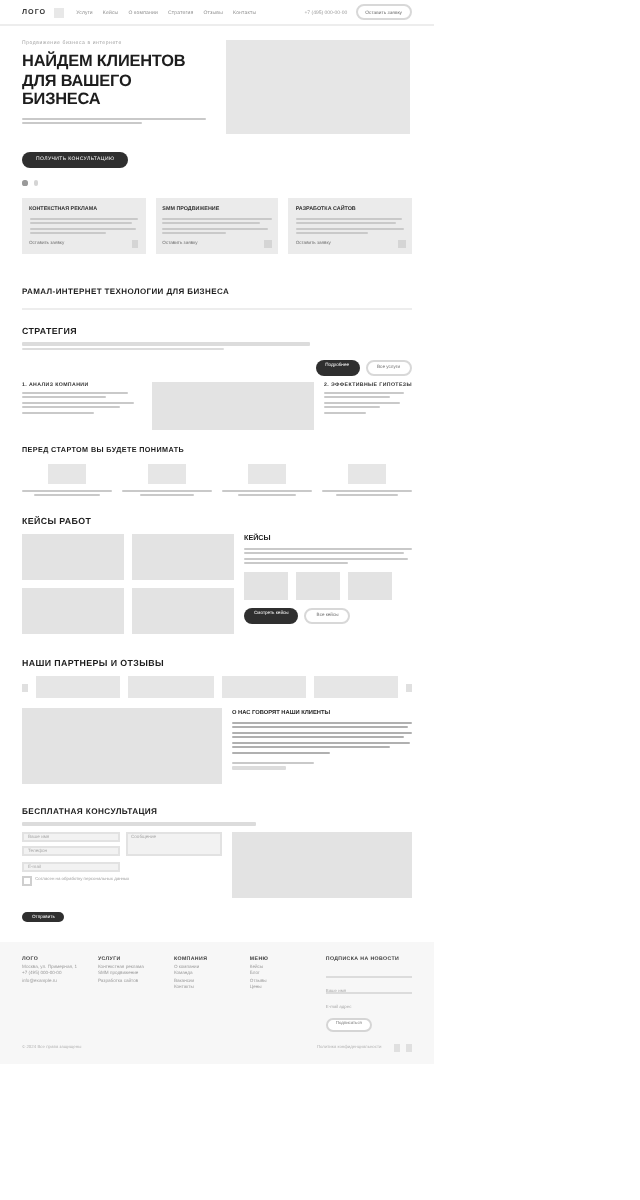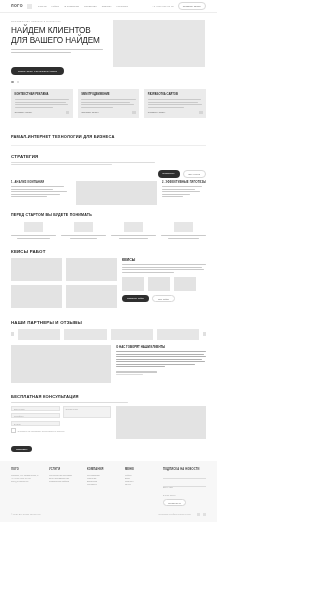--- a/index.html
+++ b/index.html
@@ -26,21 +26,21 @@
   .nav span{font-size:2.5px;color:#8e8e8e;white-space:nowrap;letter-spacing:.1px;}
   .hdr-right{display:flex;align-items:center;gap:4px;}
   .hdr-phone{font-size:2.5px;color:#9a9a9a;}
   .hdr-btn{font-size:2.4px;color:#6d6d6d;border:1px solid #d8d8d8;
            border-radius:5px;padding:1.4px 4px;white-space:nowrap;background:#fff;}
 
   
   .hero{padding:7px 11px 0;box-sizing:border-box;display:flex;}
   .hero-left{width:96px;}
   .eyebrow{font-size:2.5px;color:#a2a2a2;letter-spacing:.3px;margin-bottom:3px;}
-  h1{font-size:8.2px;line-height:9.6px;font-weight:400;margin:0 0 4px;
+  h1{font-size:8.2px;line-height:9.6px;font-weight:700;margin:0 0 4px;
      letter-spacing:-.1px;color:#1d1d1d;}
   .hero-sub{margin-bottom:5px;}
   .hero-btn{display:inline-block;background:#2f2f2f;color:#fff;font-size:2.5px;
             border-radius:6px;padding:2.4px 7px;letter-spacing:.2px;}
   .hero-img{width:92px;height:47px;margin-left:6px;background:#e6e6e6;}
   .dots{display:flex;gap:3px;padding:5px 11px 0;}
   .dot{width:2.6px;height:2.6px;border-radius:50%;background:#d5d5d5;}
   .dot.on{background:#9a9a9a;}
 
   
@@ -144,21 +144,21 @@
       <div class="hdr-phone">+7 (495) 000-00-00</div>
       <div class="hdr-btn">Оставить заявку</div>
     </div>
   </div>
 
   <div class="hero">
     <div class="hero-left">
       <div class="eyebrow">Продвижение бизнеса в интернете</div>
       <h1>
         <span>НАЙДЕМ КЛИЕНТОВ</span><br>
-        <span>ДЛЯ ВАШЕГО НАЙДЕМ</span>
+        <span>ДЛЯ ВАШЕГО БИЗНЕСА</span>
       </h1>
       <div class="hero-sub">
         <i class="ph" style="width:96%"></i>
           <i class="ph" style="width:62%"></i>
       </div>
       <div class="hero-btn">ПОЛУЧИТЬ КОНСУЛЬТАЦИЮ</div>
     </div>
     <div class="hero-img"></div>
   </div>
 

